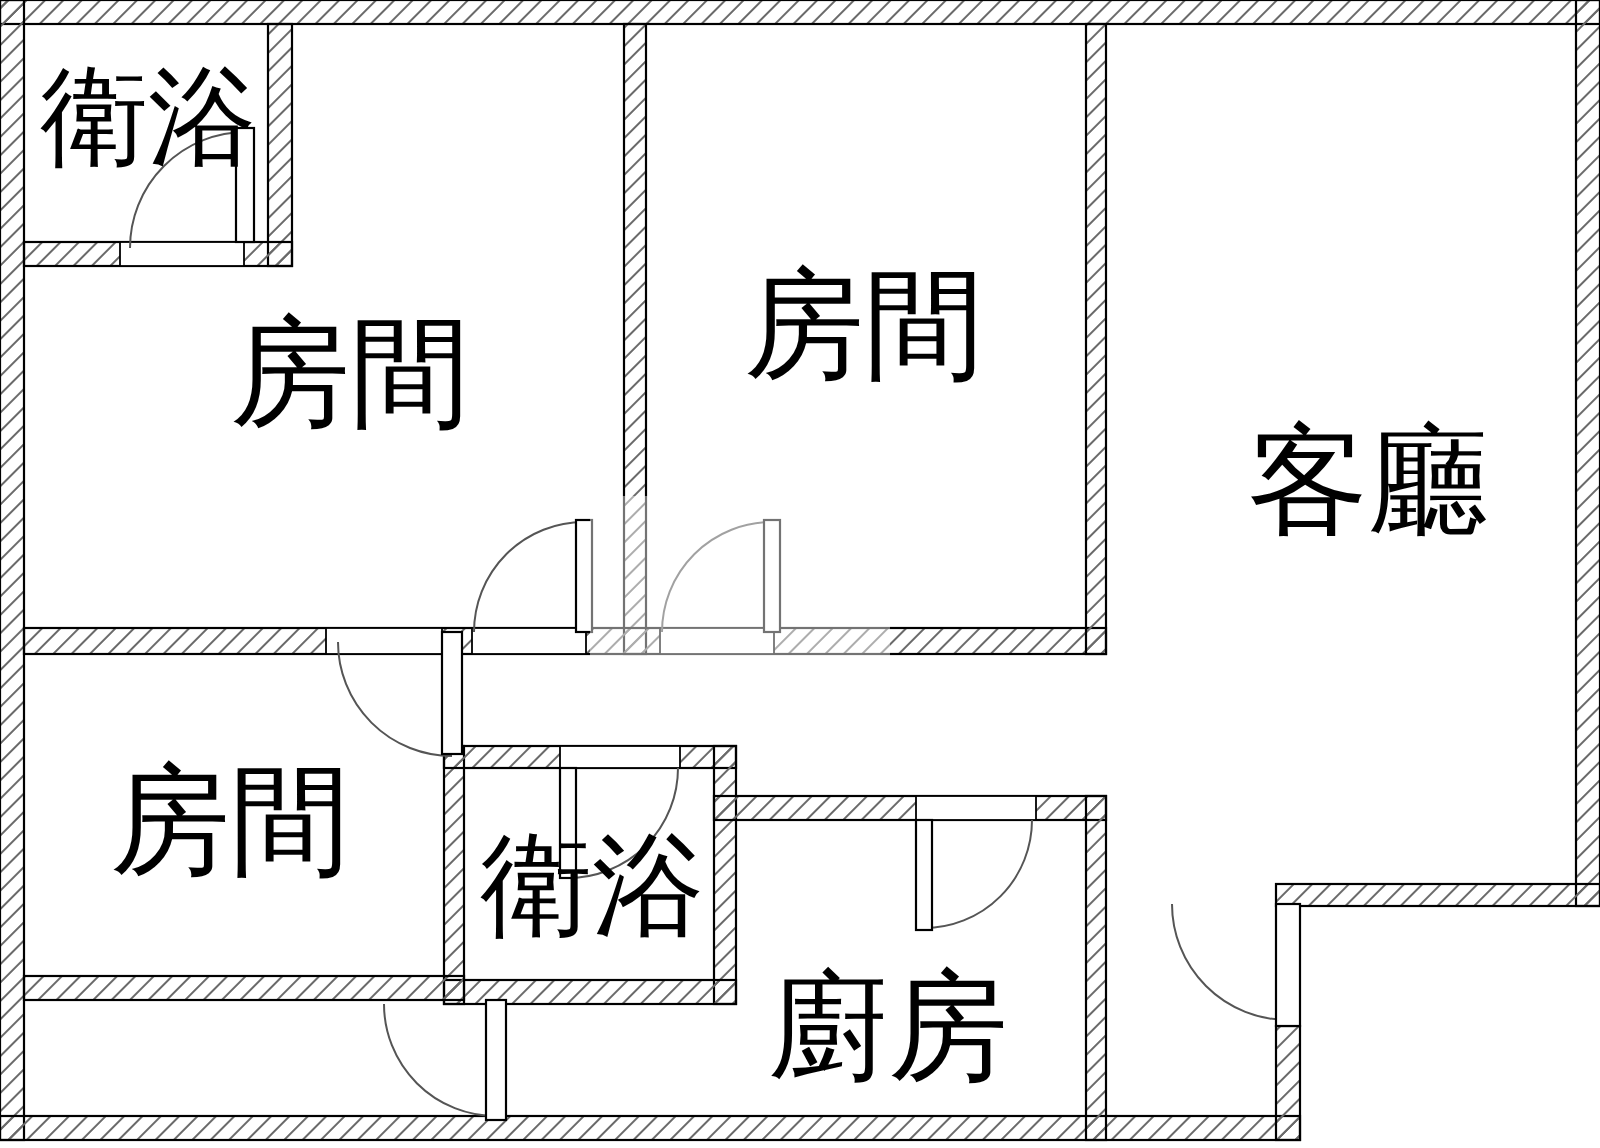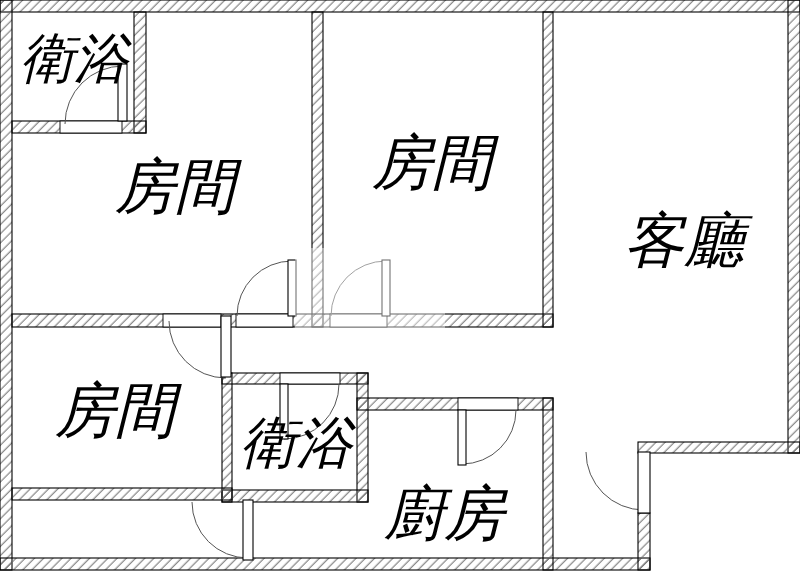--- a/index.html
+++ b/index.html
@@ -8,21 +8,20 @@
     background: #ffffff;
     width: 800px;
     height: 574px;
     overflow: hidden;
   }
   .plan-wrap {
     position: relative;
     width: 800px;
     height: 574px;
     font-family: "Liberation Serif", "DejaVu Serif", serif;
-    font-style: italic;
   }
   svg { display: block; }
   .wall {
     fill: url(#hatchPattern);
     stroke: #000000;
     stroke-width: 1.1;
   }
   .sill {
     fill: #ffffff;
     stroke: #000000;

